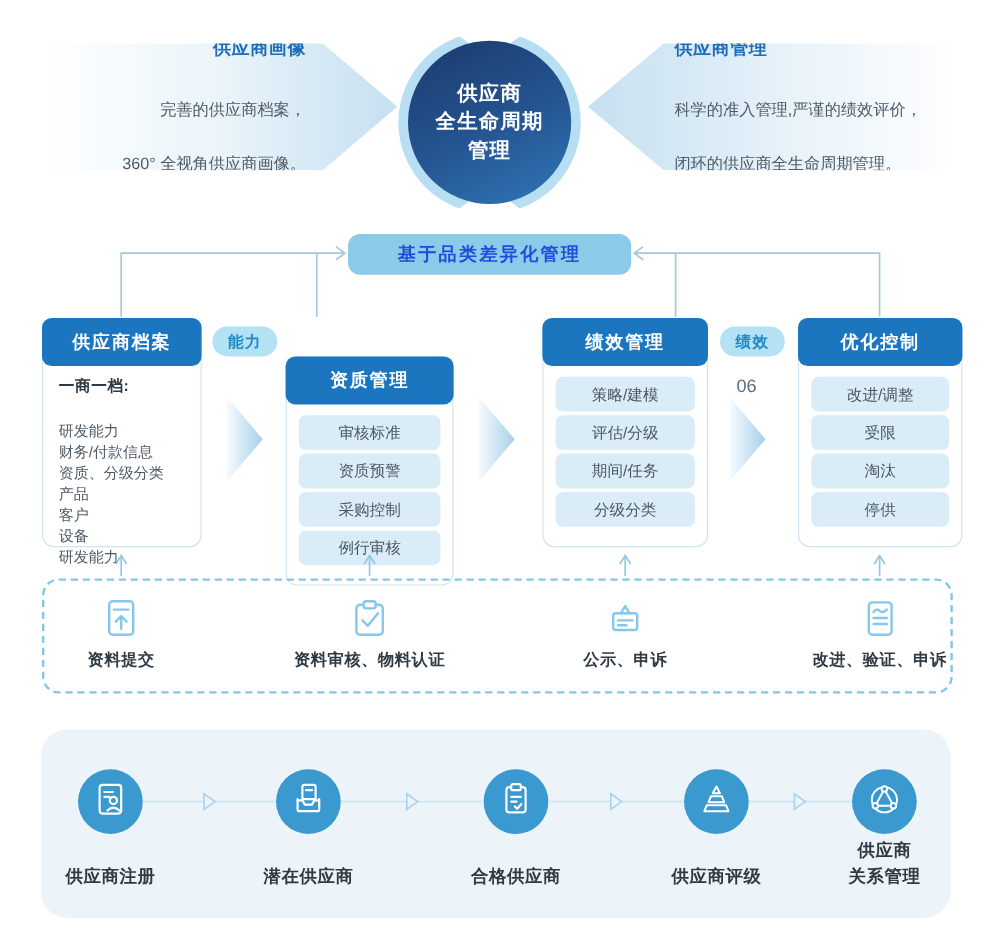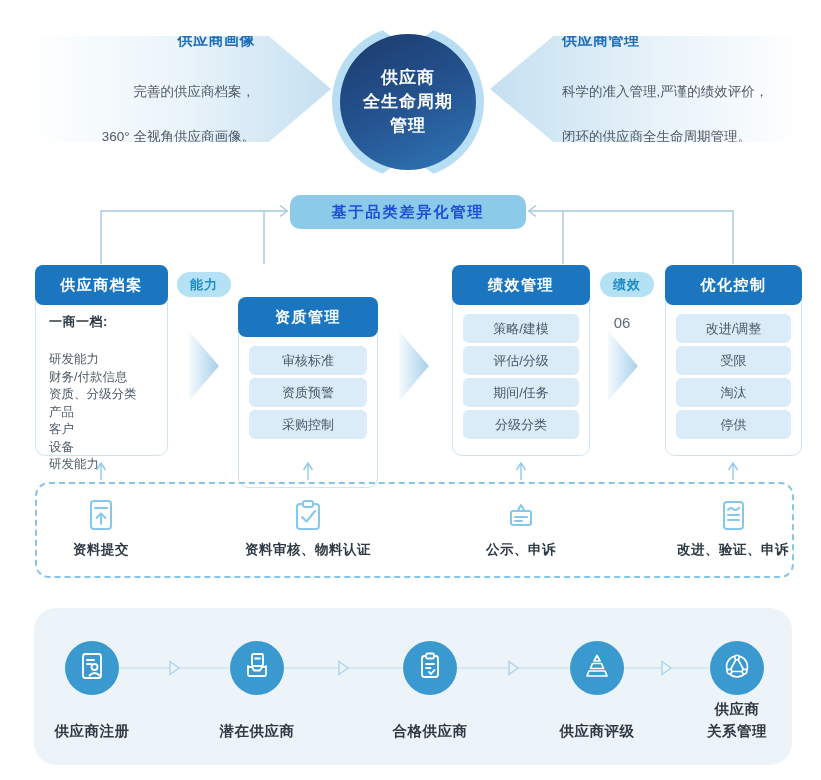--- a/index.html
+++ b/index.html
@@ -130,20 +130,21 @@
       <div class="line">研发能力</div>
     </div>
   </div>
 
   <div class="col col2">
     <div class="col-header">资质管理</div>
     <div class="item-body">
       <div class="item">审核标准</div>
       <div class="item">资质预警</div>
       <div class="item">采购控制</div>
+      <div class="item">例行审核</div>
     </div>
   </div>
 
   <div class="col col3">
     <div class="col-header">绩效管理</div>
     <div class="item-body">
       <div class="item">策略/建模</div>
       <div class="item">评估/分级</div>
       <div class="item">期间/任务</div>
       <div class="item">分级分类</div>

